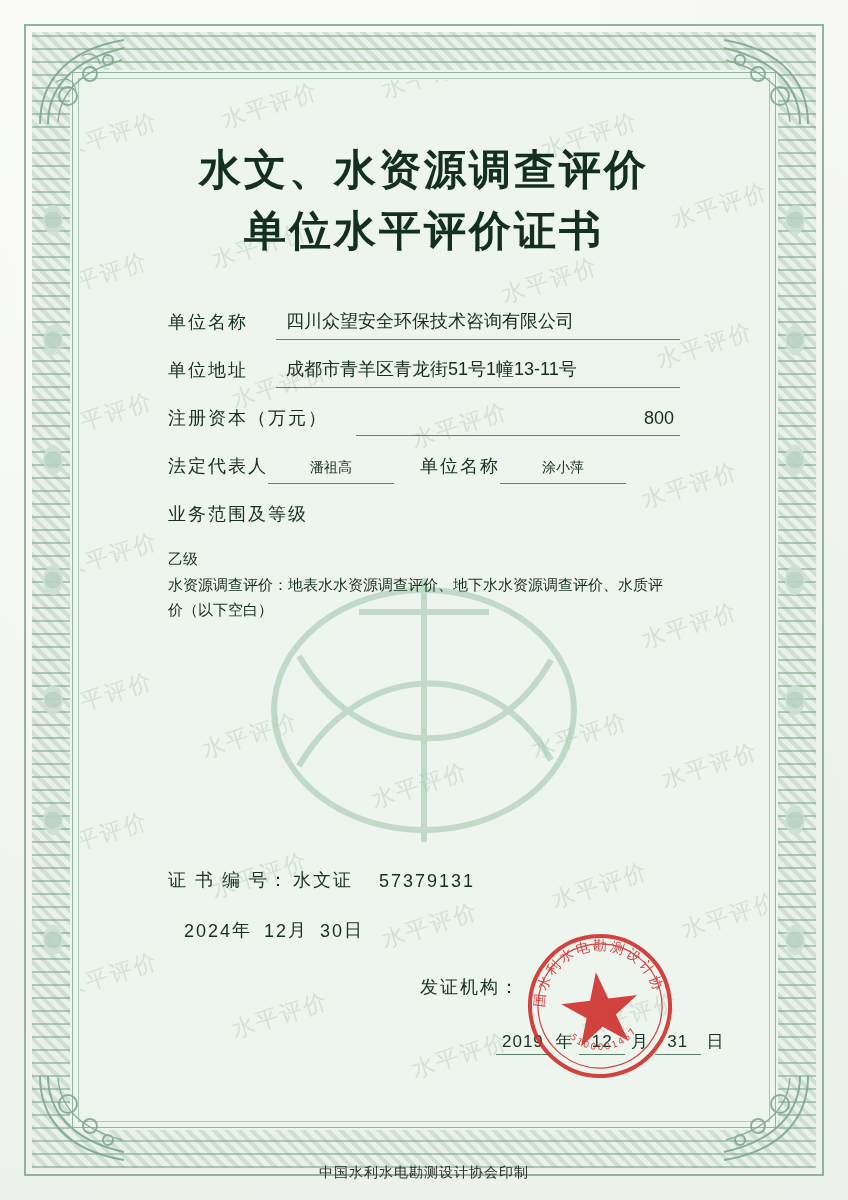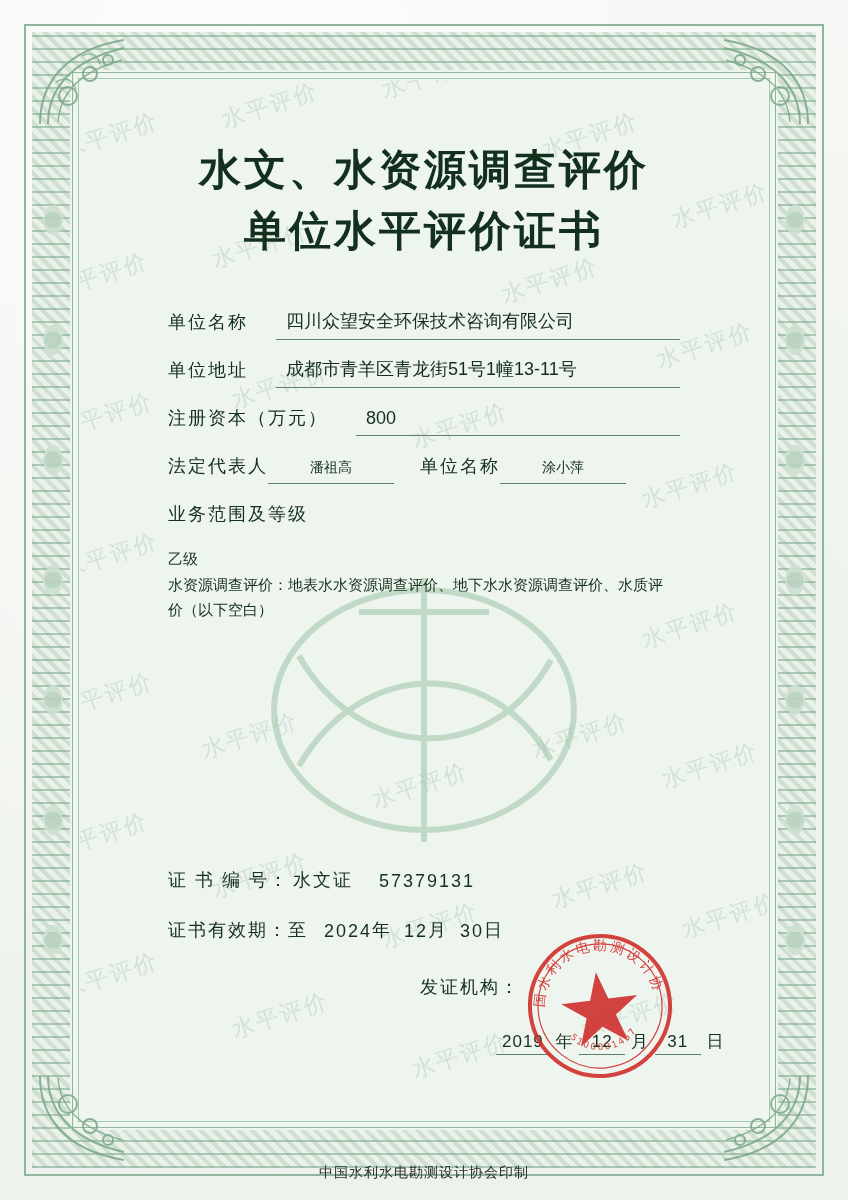--- a/index.html
+++ b/index.html
@@ -385,21 +385,21 @@
       <div class="val ul">四川众望安全环保技术咨询有限公司</div>
     </div>
 
     <div class="row">
       <div class="lbl">单位地址</div>
       <div class="val ul">成都市青羊区青龙街51号1幢13-11号</div>
     </div>
 
     <div class="row">
       <div class="lbl">注册资本（万元）</div>
-      <div class="val ul" style="text-align:left">800</div>
+      <div class="val ul" style="text-align:right">800</div>
     </div>
 
     <div class="row row-split">
       <div class="lbl">法定代表人</div>
       <div class="seg-val" style="width:118px">潘祖高</div>
       <div class="gap"></div>
       <div class="lbl">单位名称</div>
       <div class="seg-val" style="width:118px">涂小萍</div>
     </div>
 
@@ -414,21 +414,20 @@
   </div>
 
   <div class="lower">
     <div class="row row-split">
       <div class="lbl">证 书 编 号：</div>
       <div class="lbl" style="padding-left:4px">水文证</div>
       <div class="lbl" style="padding-left:26px">57379131</div>
     </div>
 
     <div class="row row-split">
-      <div class="lbl">证书有效期：至</div>
       <div class="lbl" style="padding-left:16px">2024</div>
       <div class="lbl">年</div>
       <div class="lbl" style="padding-left:12px">12</div>
       <div class="lbl">月</div>
       <div class="lbl" style="padding-left:12px">30</div>
       <div class="lbl">日</div>
     </div>
   </div>
 
   <div class="issuer">发证机构：</div>

